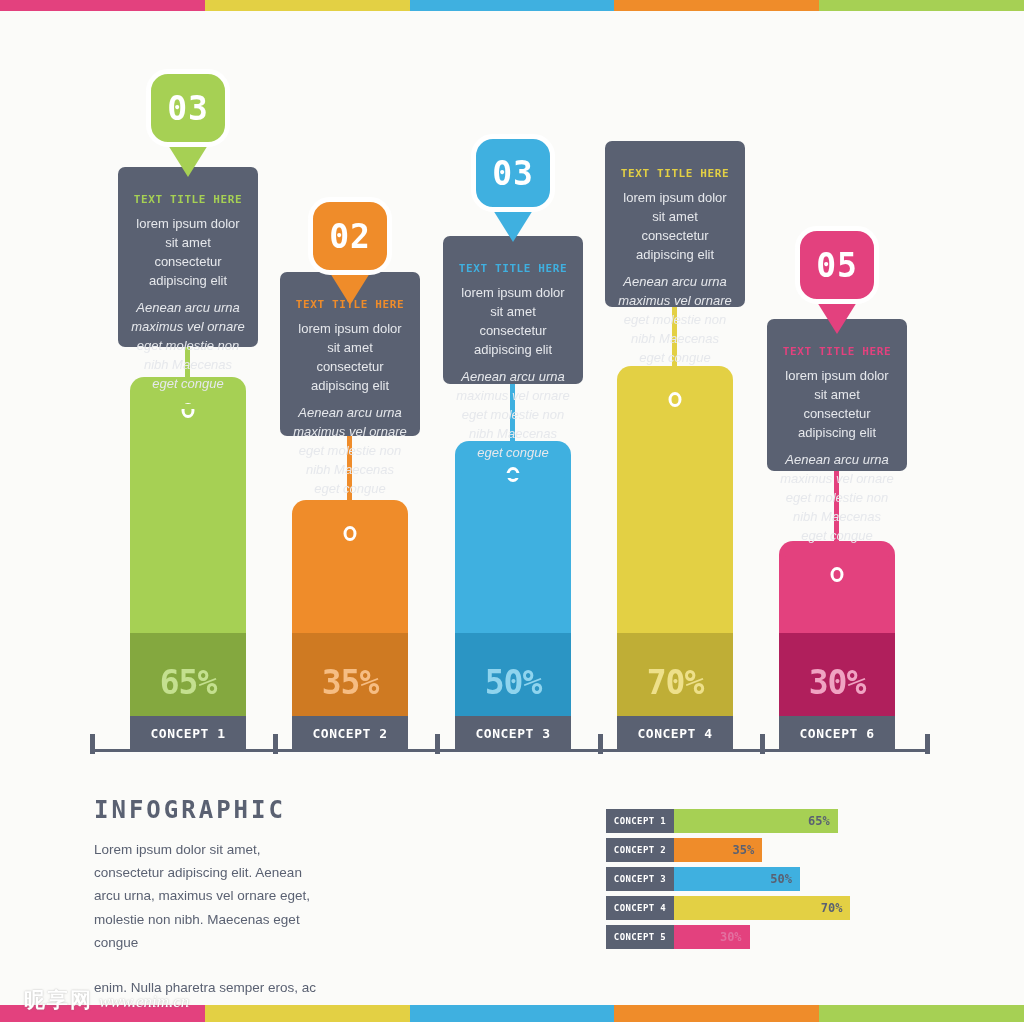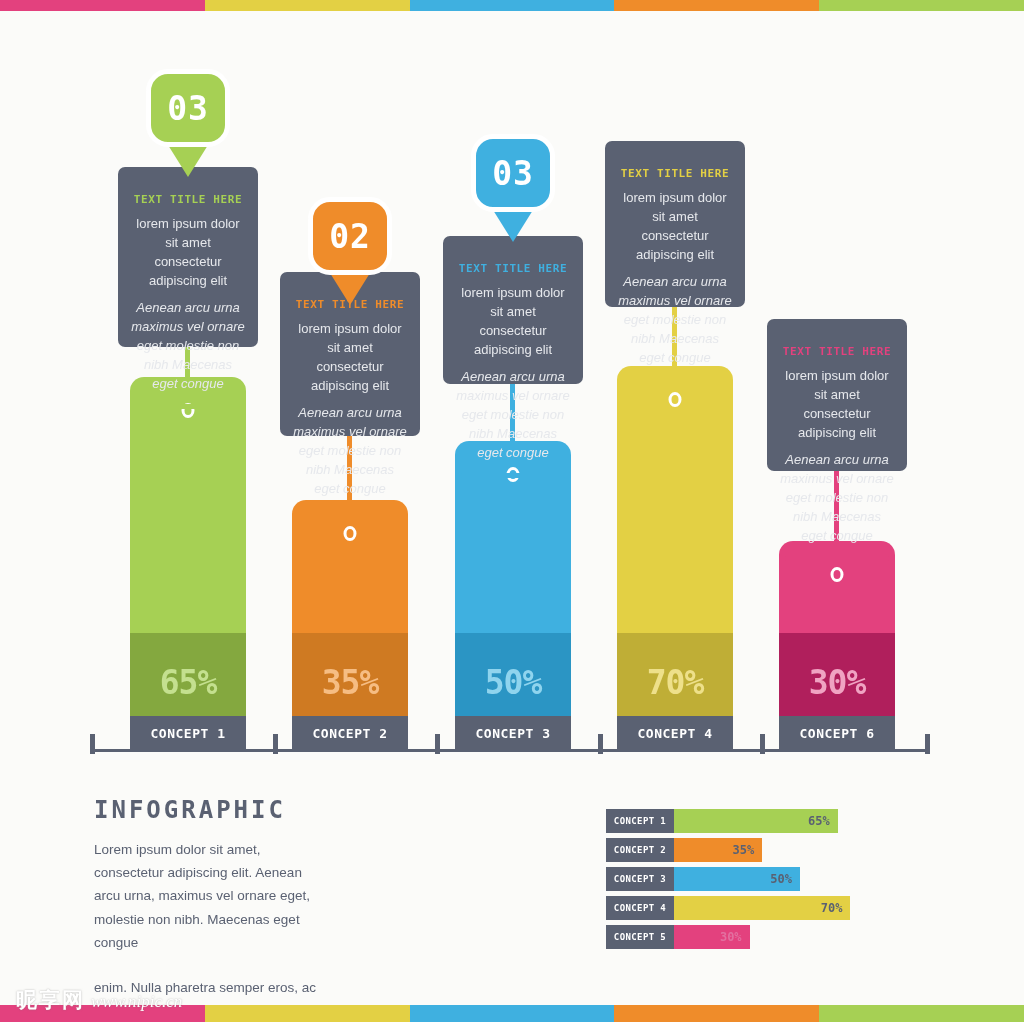--- a/index.html
+++ b/index.html
@@ -137,21 +137,21 @@
     position: relative; display: flex; align-items: center;
     justify-content: flex-end; padding-right: 8px;
   }
   .mini-val {
     font-family: "DejaVu Sans Mono", monospace;
     font-size: 12px; font-weight: bold;
   }
 
   
   .wm {
-    position: absolute; left: 16px; top: 986px;
+    position: absolute; left: 24px; top: 986px;
     display: flex; align-items: baseline; gap: 6px;
     color: #ffffff; pointer-events: none;
   }
   .wm-cn { font-size: 21px; font-weight: bold; letter-spacing: 2px;
            text-shadow: 0 0 2px rgba(120,120,120,.55); }
   .wm-url { font-family: "Liberation Serif", serif; font-style: italic;
             font-size: 17px; text-shadow: 0 0 2px rgba(120,120,120,.55); }
   .idtag {
     position: absolute; left: 786px; top: 986px;
     width: 238px; height: 19px;
@@ -267,20 +267,28 @@
       <div class="bar-knob"></div>
     </div>
     <div class="bar-label" style="left:779px; top:705px;">CONCEPT 6</div>
     <div class="conn" style="left:834px; top:437px; height:115px; background:#e3417e"></div>
     <div class="card" style="left:767px; top:308px; width:140px; height:152px;">
       <div class="card-title" style="color:#e3417e">TEXT TITLE HERE</div>
       <div class="card-p">lorem ipsum dolor sit amet consectetur adipiscing elit</div>
       <div class="card-p" style="font-style:italic">Aenean arcu urna maximus vel ornare eget molestie non nibh Maecenas eget congue</div>
       <div class="card-rule" style="background:#e3417e"></div>
     </div>
+    <div class="pin" style="left:795px; top:215px;">
+      <div class="pin-outer" style="background:#e3417e"></div>
+      <div class="pin-tail-outer" style="border-top:42px solid #e3417e"></div>
+      <div class="pin-tail" style="border-top:32px solid #e3417e"></div>
+      <div class="pin-body" style="background:#e3417e">
+        <span class="pin-num">05</span>
+      </div>
+    </div>
 
     <div class="axis"></div>
     <div class="tick" style="left:90px;"></div>
     <div class="tick" style="left:273px;"></div>
     <div class="tick" style="left:435px;"></div>
     <div class="tick" style="left:598px;"></div>
     <div class="tick" style="left:760px;"></div>
     <div class="tick" style="left:925px;"></div>
 
     <div class="foot-title">INFOGRAPHIC</div>
@@ -327,16 +335,16 @@
   <div class="strip strip-bottom" id="botStrip">
       <span style="background: rgb(227, 65, 126); width: 20%;"></span>
       <span style="background: rgb(227, 208, 68); width: 20%;"></span>
       <span style="background: rgb(63, 176, 224); width: 20%;"></span>
       <span style="background: rgb(239, 140, 42); width: 20%;"></span>
       <span style="background: rgb(166, 208, 84); width: 20%;"></span>
     </div>
 
   <div class="wm">
     <span class="wm-cn">昵享网</span>
-    <span class="wm-url">www.nipic.cn</span>
+    <span class="wm-url">www.enim.cn</span>
   </div>
 
 </div>
 
 </body></html>

